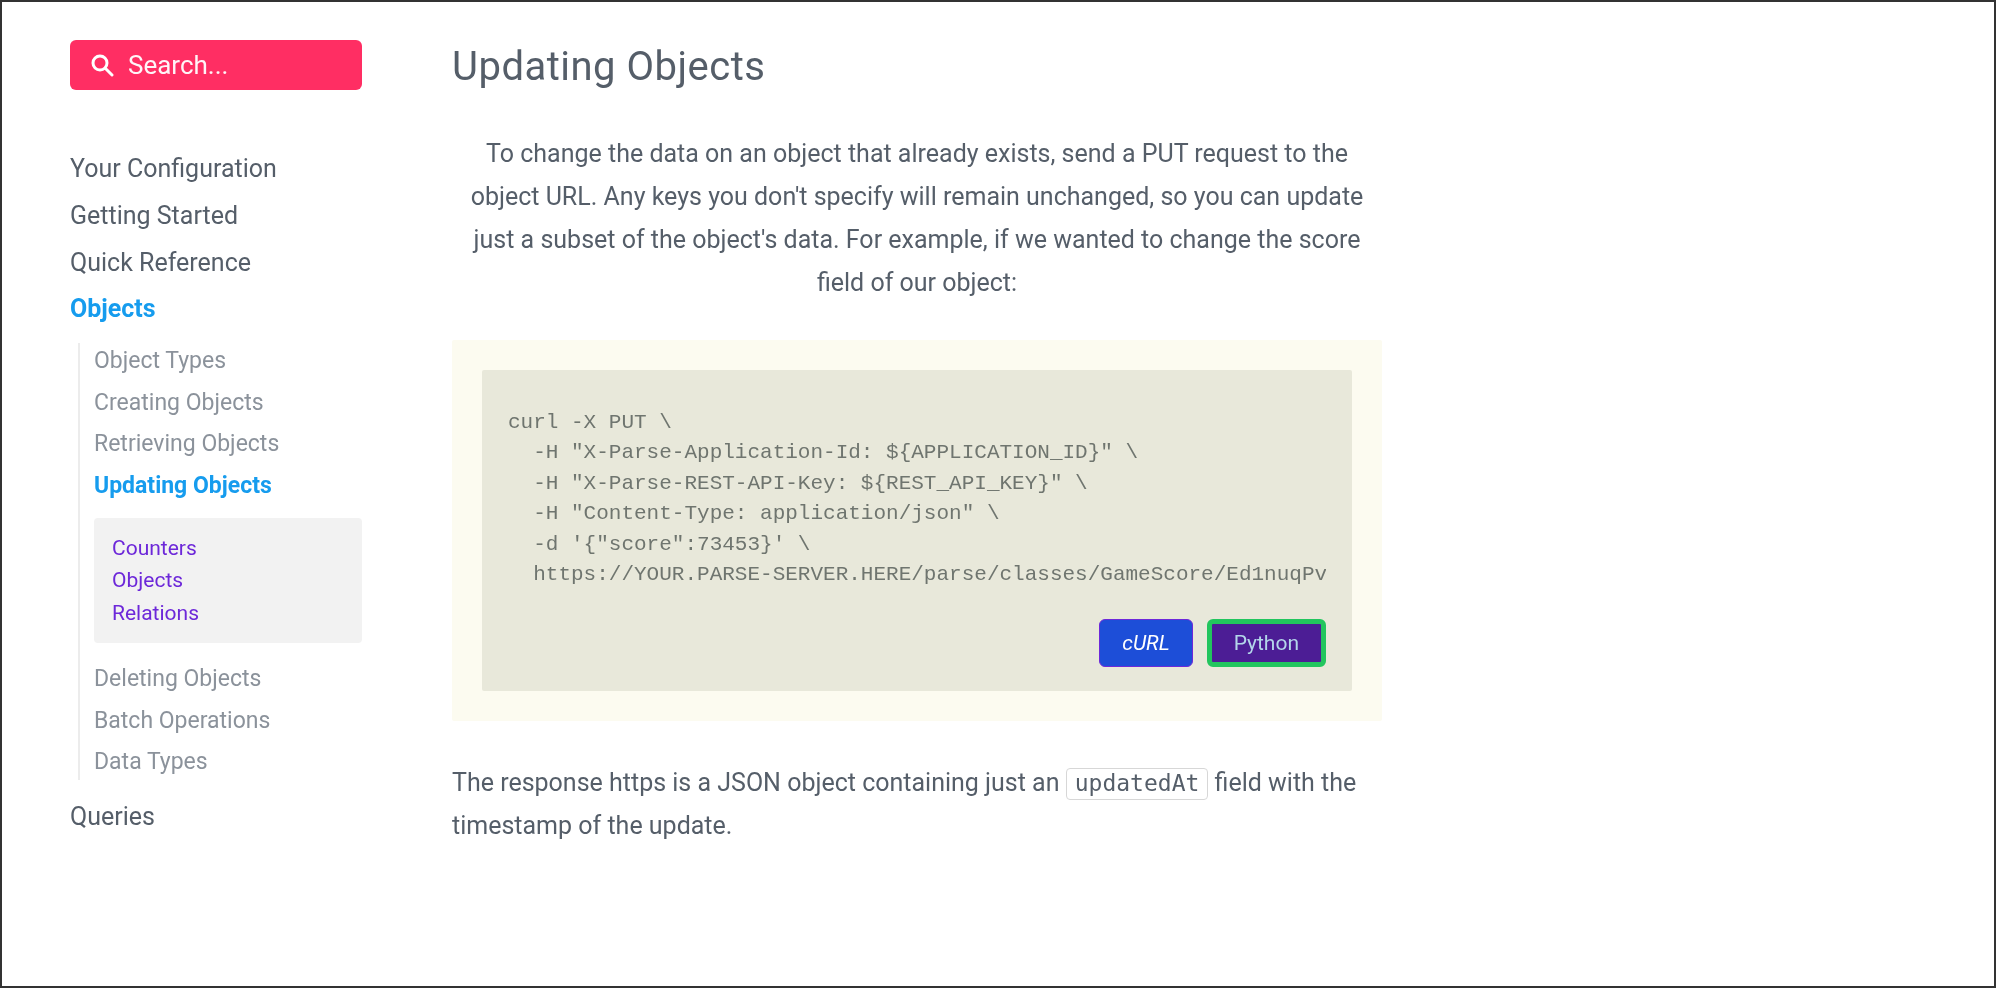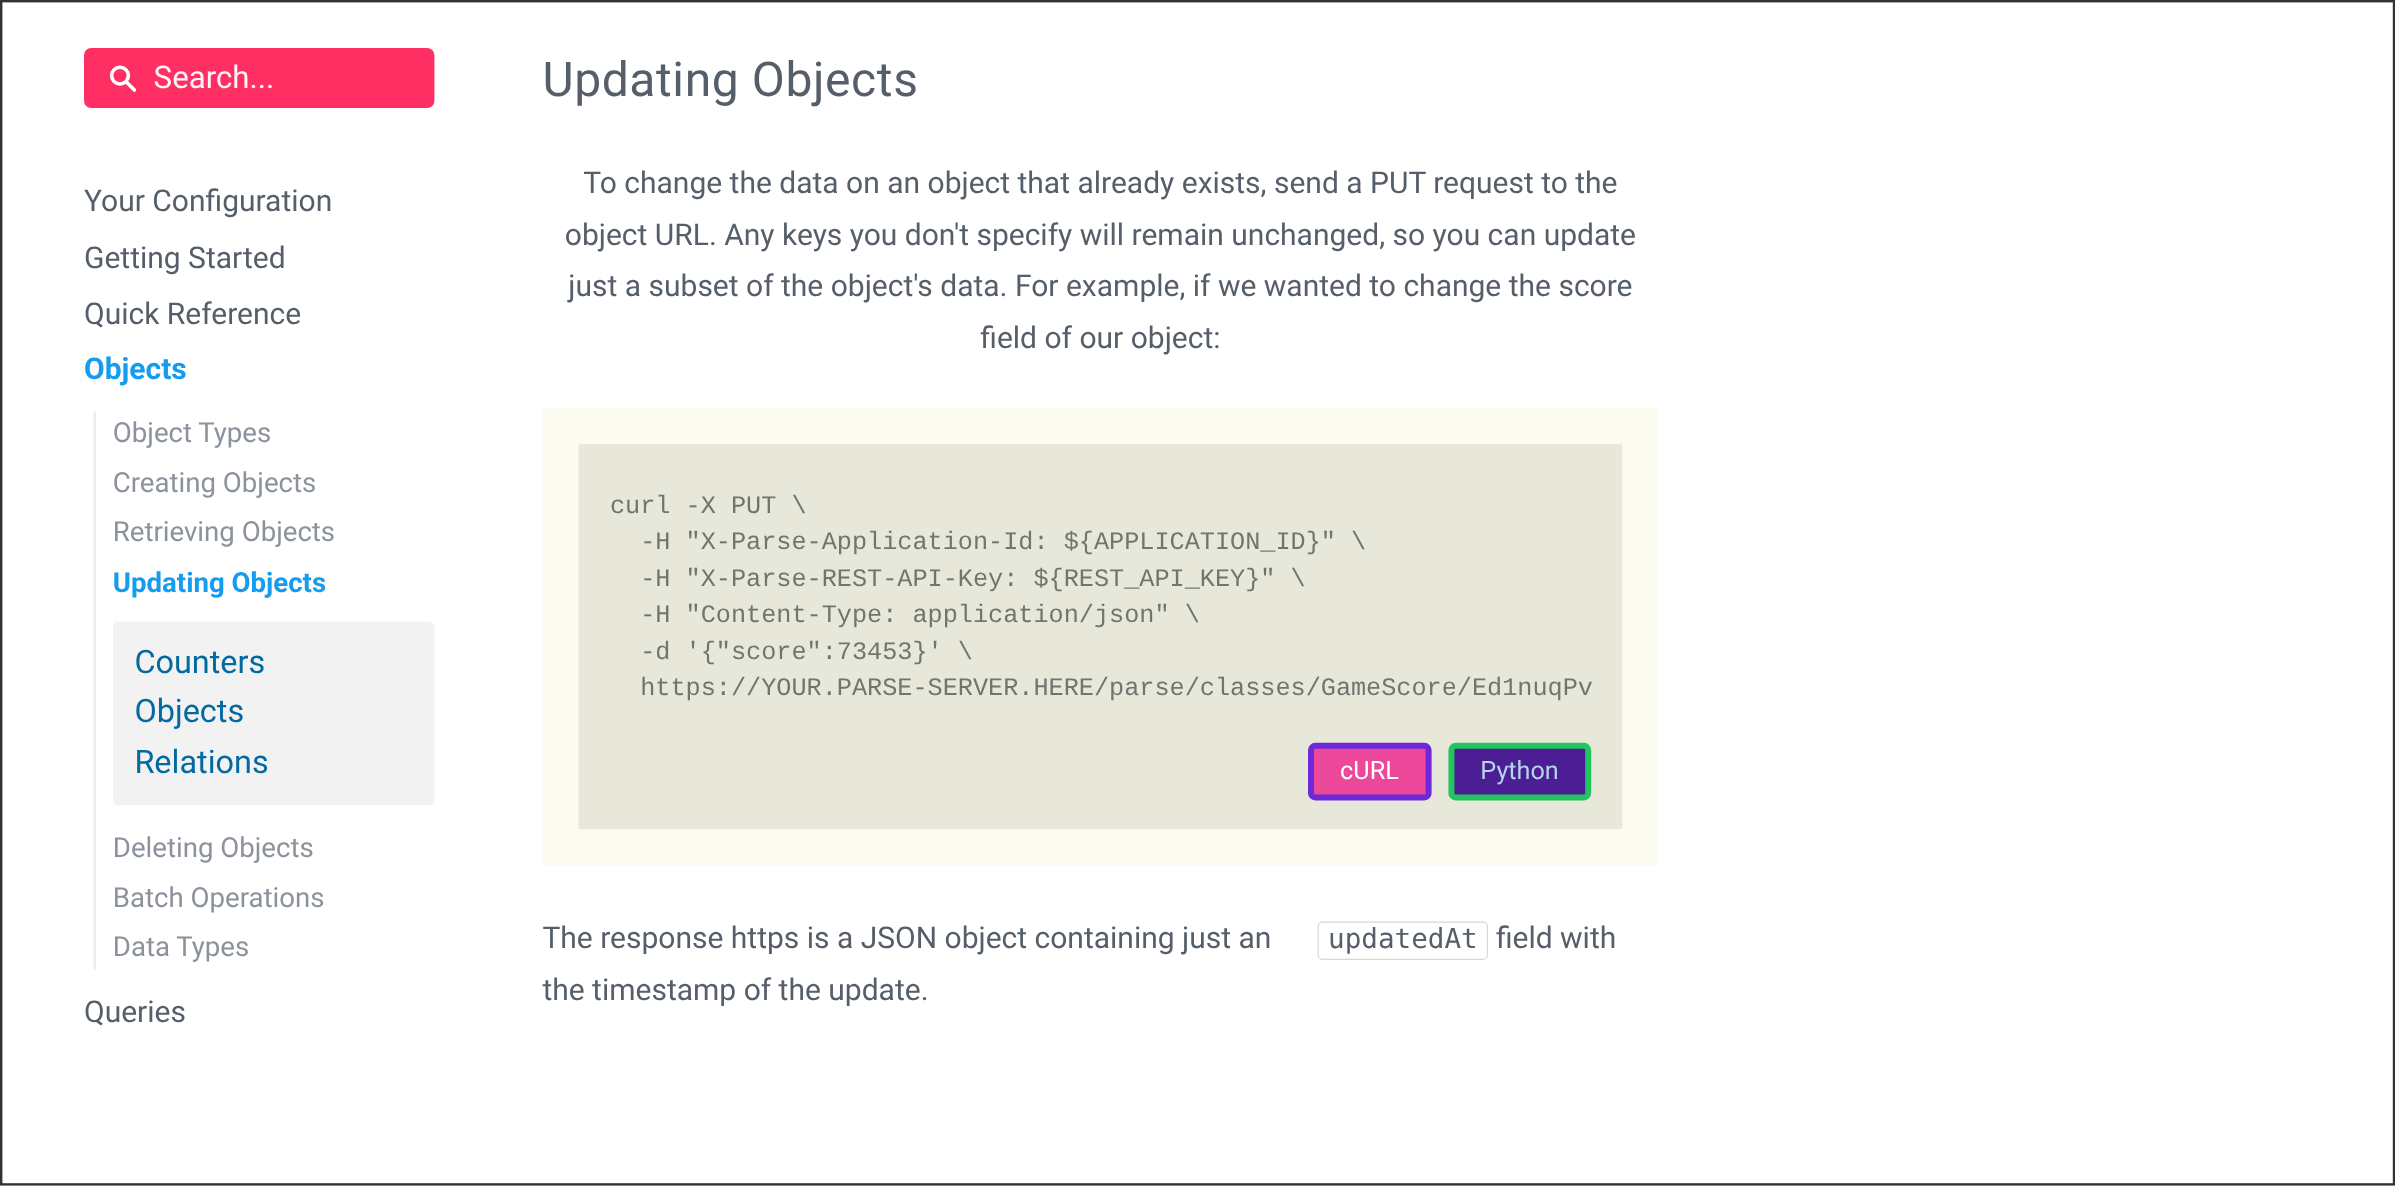--- a/index.html
+++ b/index.html
@@ -69,23 +69,23 @@
     color: #169cee;
     font-weight: 700;
   }
   .sub-sub-box {
     background: #f2f2f2;
     border-radius: 4px;
     margin: 14px 0 18px 0;
     padding: 14px 18px;
   }
   .sub-sub-box a {
-    color: #0369a1;
+    color: #6d28d9;
     text-decoration: none;
-    font-size: 27px;
+    font-size: 21px;
     display: block;
     line-height: 1.55;
   }
   .content {
     flex: 1;
     padding: 34px 90px 0 60px;
     max-width: 1080px;
   }
   .page-title {
     font-size: 40px;
@@ -127,43 +127,43 @@
     margin-top: 28px;
   }
   .lang-btn {
     font-family: inherit;
     font-size: 21px;
     border-radius: 6px;
     padding: 7px 22px;
     cursor: pointer;
   }
   .lang-btn.active {
-    background: #ec4899;
+    background: #1d4ed8;
     color: #fff;
-    border: 5px solid #6d28d9;
+    border: 1px solid #6d28d9;
+    font-style: italic;
   }
   .lang-btn.inactive {
     background: #4c1d95;
     color: #b3d6ea;
     border: 5px solid #22c55e;
   }
   .after {
     color: #555e69;
     font-size: 25px;
     line-height: 1.72;
   }
   .inline-code {
     font-family: ui-monospace, SFMono-Regular, "SF Mono", Menlo, Consolas, monospace;
     font-size: 23px;
     color: #555e69;
     border: 1px solid #d7d7d7;
     border-radius: 4px;
     padding: 1px 8px 3px 8px;
     background: #fff;
-    margin-left: 32px;
   }
 </style>
 </head>
 <body>
 
 <aside class="sidebar">
   <div class="search-box">
     <span class="search-icon">
       <svg width="24" height="24" viewBox="0 0 24 24" fill="none">
         <circle cx="10" cy="10" r="7" stroke="#fff" stroke-width="3"></circle>

